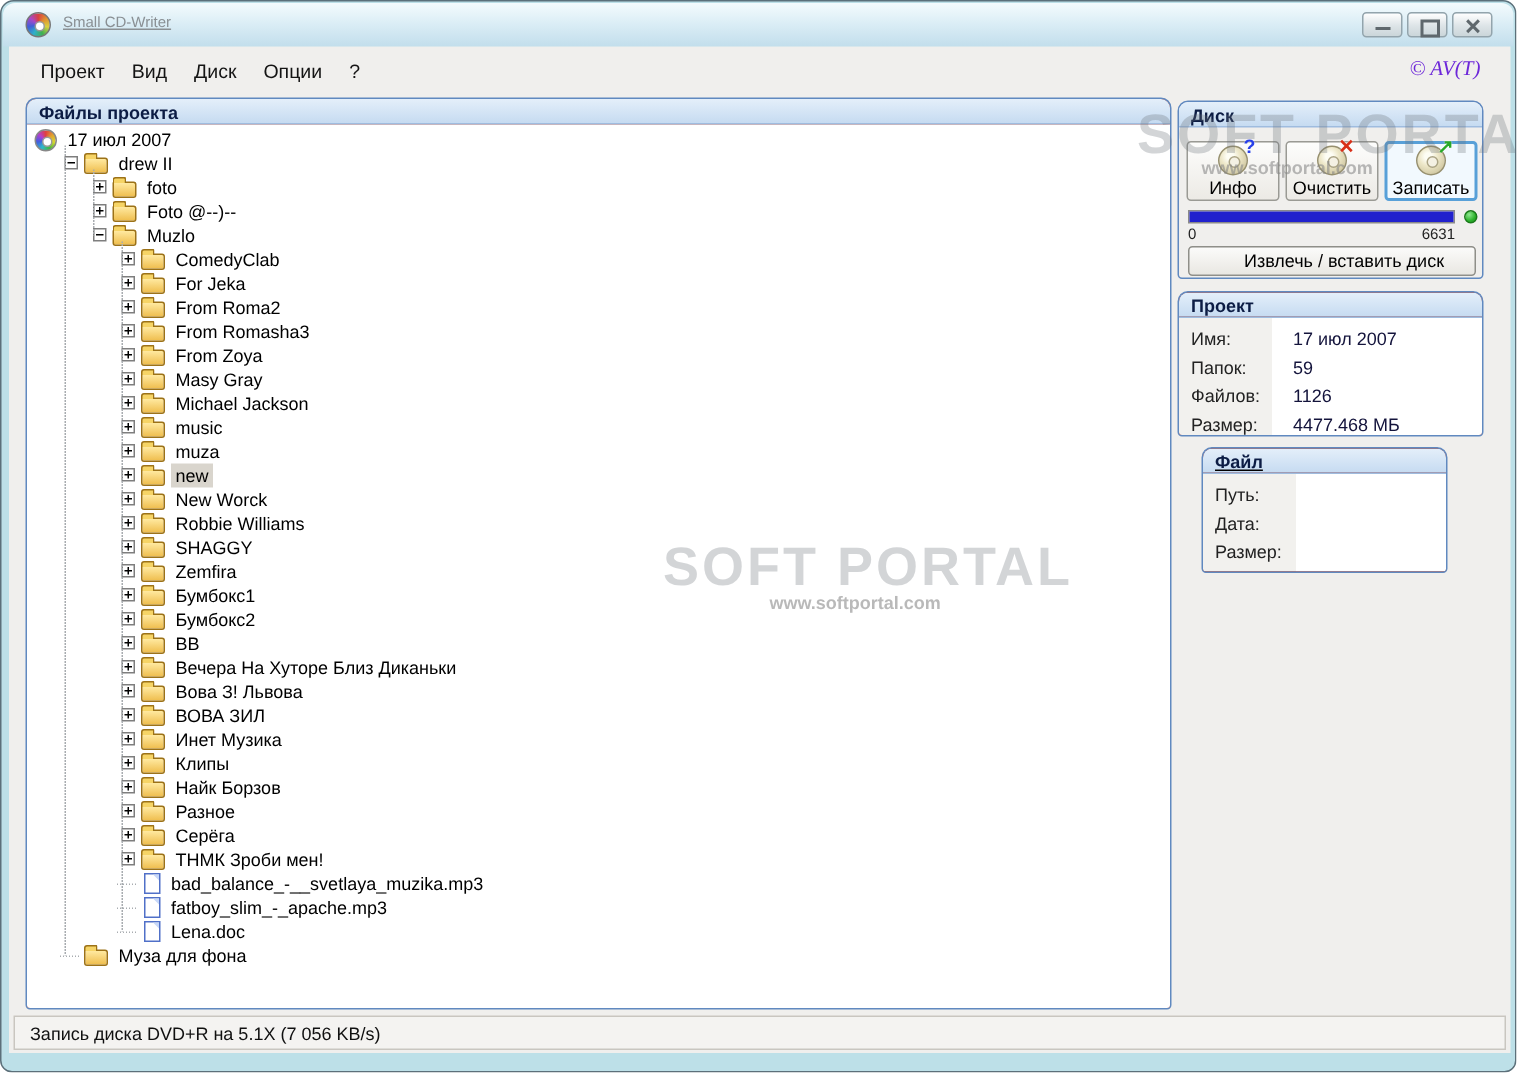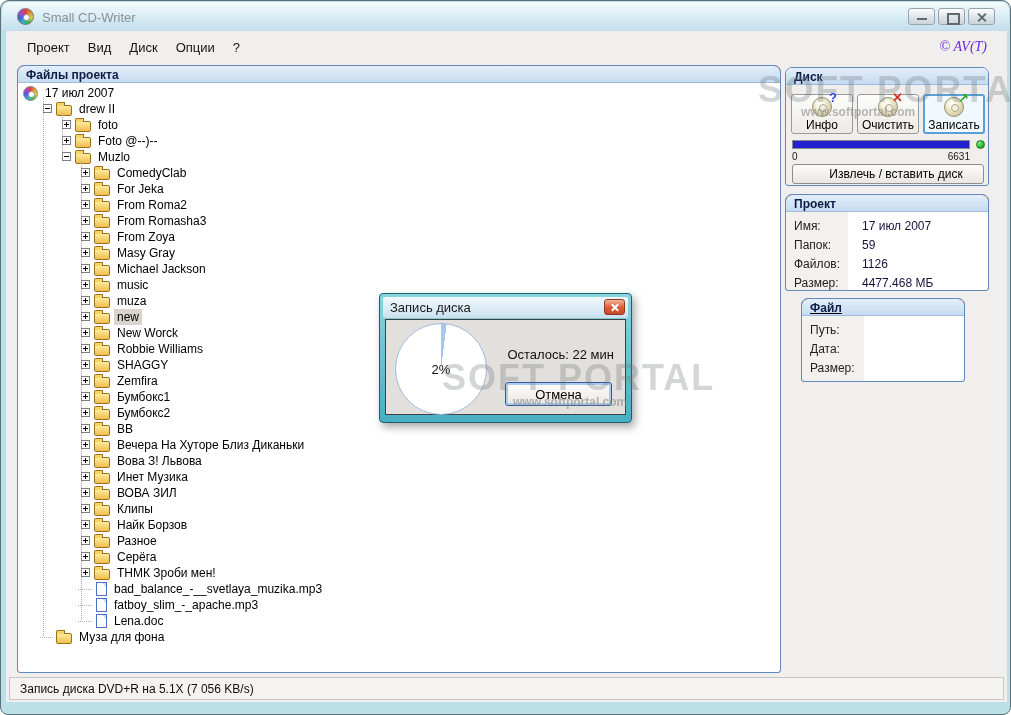--- a/index.html
+++ b/index.html
@@ -7,21 +7,21 @@
   .window{position:relative;width:1011px;height:715px;background:#BDE0E8;
     border:1px solid #5C707A;border-radius:9px 9px 8px 8px;overflow:hidden;}
   
   .titlebar{position:absolute;left:1px;top:1px;right:1px;height:29px;
     background:linear-gradient(#F4FBFD,#DCEEF6 45%,#C2DEEC);border-radius:8px 8px 0 0;}
   .title-icon{position:absolute;left:15px;top:6px;width:17px;height:17px;border-radius:50%;
     background:conic-gradient(#d84040,#e09030,#d8d040,#40b050,#30b0c8,#4060d8,#a848c8,#d84040);
     border:1px solid #777;}
   .title-icon::after{content:"";position:absolute;left:5px;top:5px;width:5px;height:5px;
     border-radius:50%;background:#fff;border:1px solid #999;}
-  .title-text{position:absolute;left:40px;top:8px;font-size:13px;color:#8A9094;}
+  .title-text{position:absolute;left:40px;top:8px;font-size:10px;color:#8A9094;text-decoration:underline;}
   .winbtns{position:absolute;right:14px;top:6px;display:flex;gap:3px;}
   .wbtn{width:27px;height:17px;border:1px solid #93A4AC;border-radius:3px;position:relative;
     background:linear-gradient(#FEFEFE,#DDE4E7 55%,#CBD6DA);}
   .wbtn.min::after{content:"";position:absolute;left:8px;bottom:4px;width:10px;height:2px;background:#5F686D;}
   .wbtn.max::after{content:"";position:absolute;left:8px;top:4px;width:9px;height:8px;border:2px solid #5F686D;}
   .wbtn.close::before,.wbtn.close::after{content:"";position:absolute;left:12px;top:3px;width:2px;height:11px;background:#5F686D;}
   .wbtn.close::before{transform:rotate(45deg);} .wbtn.close::after{transform:rotate(-45deg);}
   
   .client{position:absolute;left:5px;top:30px;width:1001px;height:671px;background:#F0EFED;}
   .menubar{position:absolute;left:5px;top:31px;width:1001px;height:30px;display:flex;align-items:center;padding-left:12px;}
@@ -335,29 +335,29 @@
           </span>
           <span class="ti i-folder"></span>
           <span class="tlabel">Вова З! Львова</span>
         </div>
         <div class="trow">
           <span class="tsp" style="width: 59px;"></span>
           <span class="ecell">
             <span class="exp plus"></span>
           </span>
           <span class="ti i-folder"></span>
+          <span class="tlabel">ВОВА ЗИЛ</span>
+        </div>
+        <div class="trow">
+          <span class="tsp" style="width: 59px;"></span>
+          <span class="ecell">
+            <span class="exp plus"></span>
+          </span>
+          <span class="ti i-folder"></span>
           <span class="tlabel">Инет Музика</span>
-        </div>
-        <div class="trow">
-          <span class="tsp" style="width: 59px;"></span>
-          <span class="ecell">
-            <span class="exp plus"></span>
-          </span>
-          <span class="ti i-folder"></span>
-          <span class="tlabel">ВОВА ЗИЛ</span>
         </div>
         <div class="trow">
           <span class="tsp" style="width: 59px;"></span>
           <span class="ecell">
             <span class="exp plus"></span>
           </span>
           <span class="ti i-folder"></span>
           <span class="tlabel">Клипы</span>
         </div>
         <div class="trow">
@@ -496,32 +496,20 @@
           <span class="ilab">Дата:</span>
           <span class="ival"></span>
         </div>
         <div class="irow">
           <span class="ilab">Размер:</span>
           <span class="ival"></span>
         </div>
       </div>
   </div>
 
-  <div id="dialog">
-    <div id="dialog-title">
-      <span id="dialog-title-text">Запись диска</span>
-      <span class="dclose"></span>
-    </div>
-    <div id="dialog-client">
-      <div id="pie" style="background: conic-gradient(rgb(169, 199, 236) 0deg, rgb(169, 199, 236) 7.2deg, rgb(255, 255, 255) 7.2deg, rgb(255, 255, 255) 360deg);"></div>
-      <div id="pie-label">2%</div>
-      <div id="remaining">Осталось: 22 мин</div>
-      <div id="cancel-btn">Отмена</div>
-    </div>
-  </div>
 
   <div id="status-bar">
     <span>Запись диска DVD+R на 5.1X (7 056 KB/s)</span>
   </div>
 
   <div class="wm" id="wm1">SOFT PORTAL</div>
   <div class="wmu" id="wm1u">www.softportal.com</div>
   <div class="wm" id="wm2">SOFT PORTAL</div>
   <div class="wmu" id="wm2u">www.softportal.com</div>
 </div>

